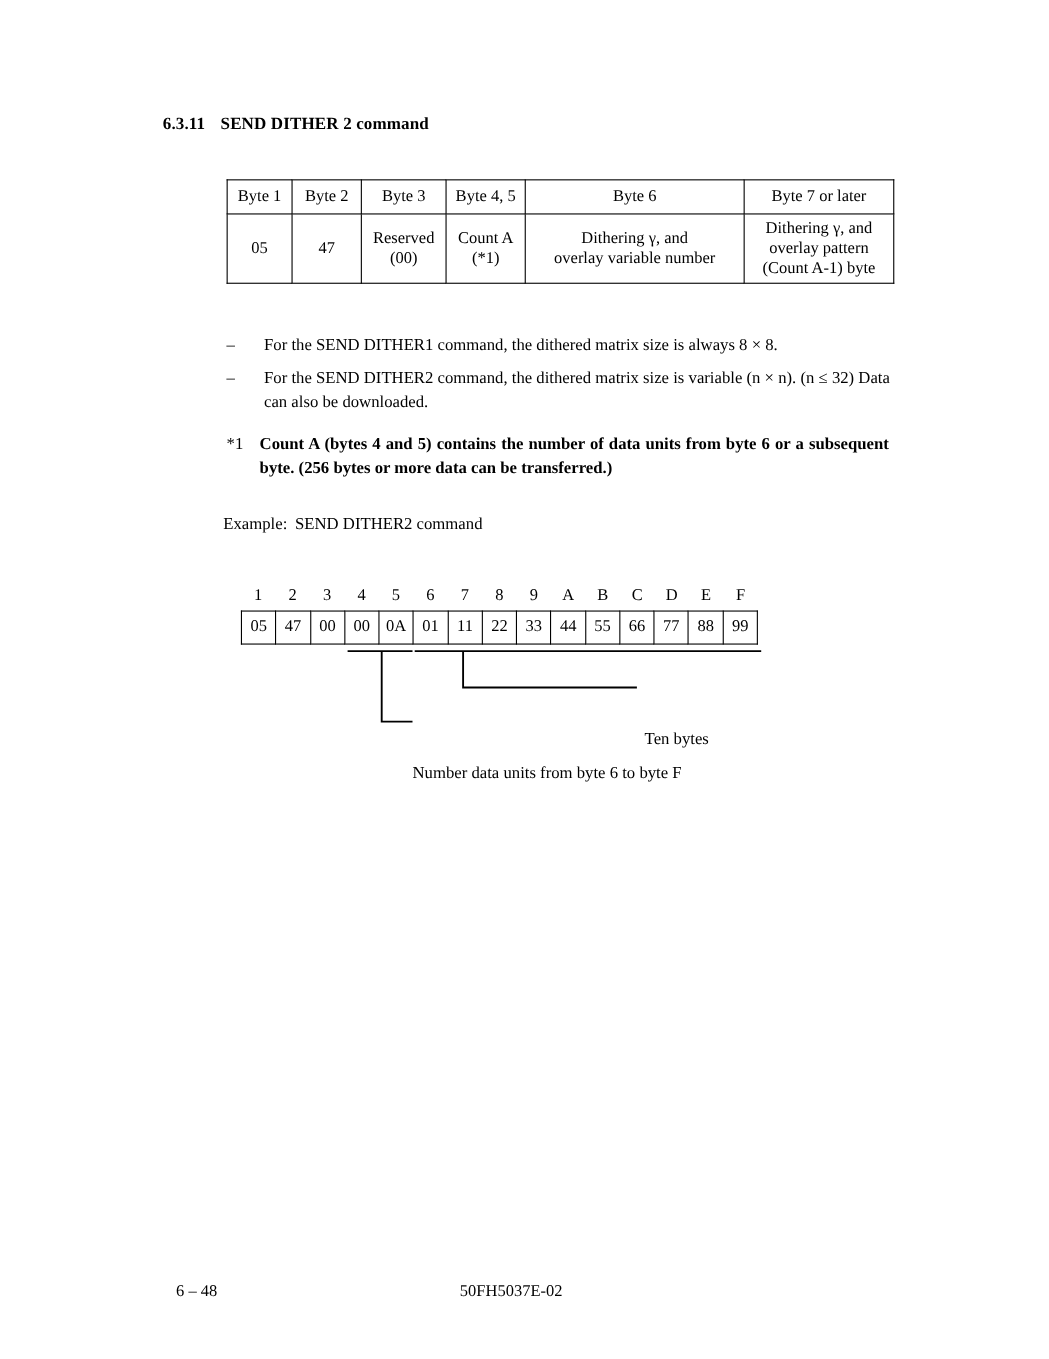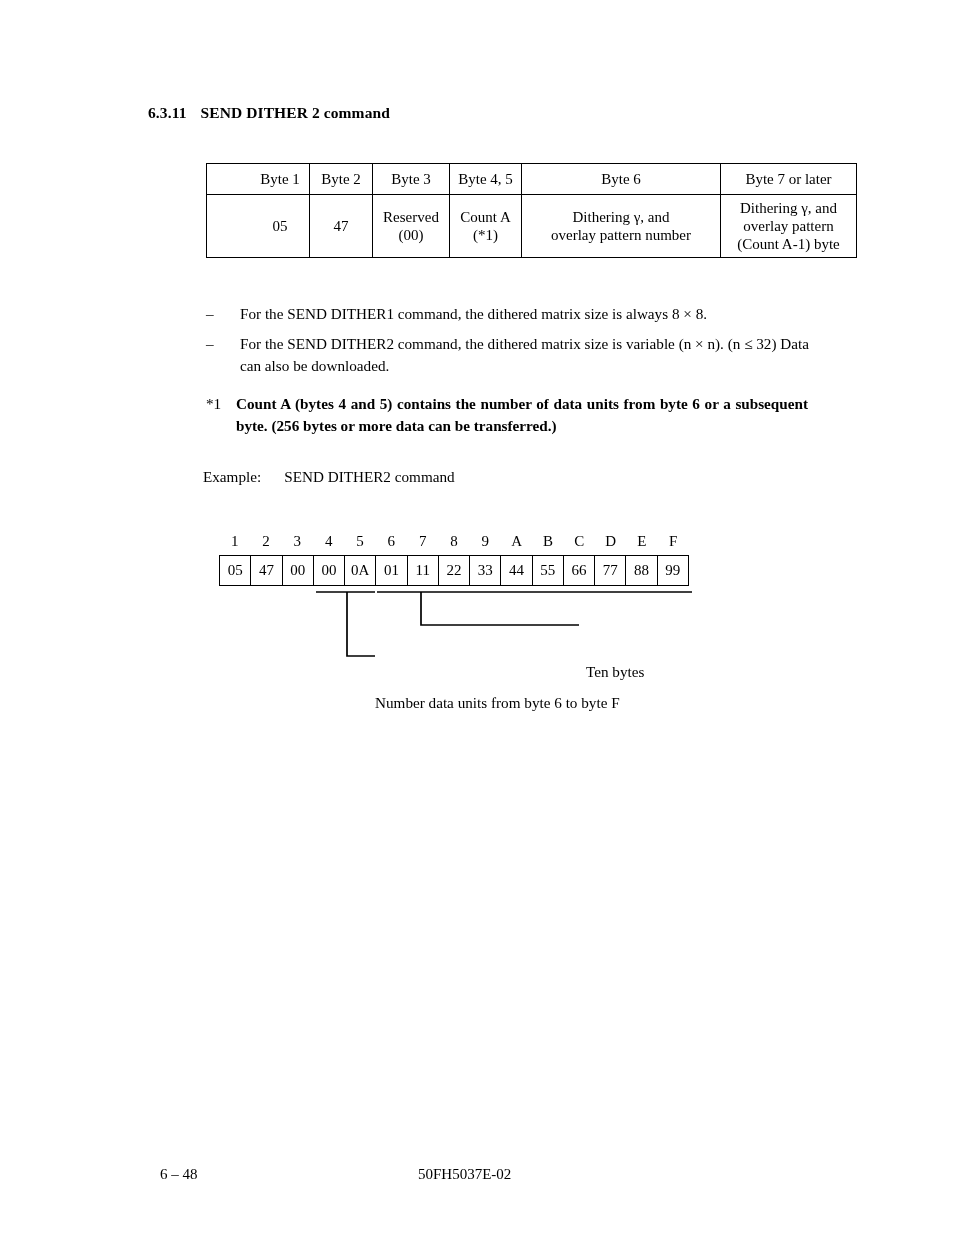--- a/index.html
+++ b/index.html
@@ -47,21 +47,21 @@
   .cmd-table th, .cmd-table td {
     border: 1px solid #000;
     text-align: center;
     vertical-align: middle;
     font-weight: normal;
     line-height: 1.22;
     padding: 0;
   }
   .cmd-table thead th { height: 30px; }
   .cmd-table tbody td { height: 62px; }
-  .cmd-table .c1 { width: 58px; padding-left: 44px; }
+  .cmd-table .c1 { width: 58px; }
   .cmd-table .c2 { width: 62px; }
   .cmd-table .c3 { width: 76px; }
   .cmd-table .c4 { width: 71px; }
   .cmd-table .c5 { width: 198px; }
   .cmd-table .c6 { width: 135px; }
 
   
   .note-block {
     position: absolute;
     font-size: 15.2px;
@@ -90,21 +90,21 @@
   .star-note .note-body { margin-left: 30px; }
 
   
   .example-label {
     position: absolute;
     left: 203px;
     top: 468px;
     font-size: 15.2px;
     white-space: nowrap;
   }
-  .example-label .ex-word { margin-right: 23px; }
+  .example-label .ex-word { margin-right: 7px; }
 
   
   .byte-diagram {
     position: absolute;
     left: 219px;
     top: 529px;
     width: 470px;
   }
   .byte-index-row {
     display: flex;
@@ -200,21 +200,21 @@
         <td class="c3">
           <span>Reserved</span><br>
           <span>(00)</span>
         </td>
         <td class="c4">
           <span>Count A</span><br>
           <span>(*1)</span>
         </td>
         <td class="c5">
           <span>Dithering γ, and</span><br>
-          <span>overlay pattern number</span>
+          <span>overlay variable number</span>
         </td>
         <td class="c6">
           <span>Dithering γ, and</span><br>
           <span>overlay pattern</span><br>
           <span>(Count A-1) byte</span>
         </td>
       </tr>
     </tbody>
   </table>
 

